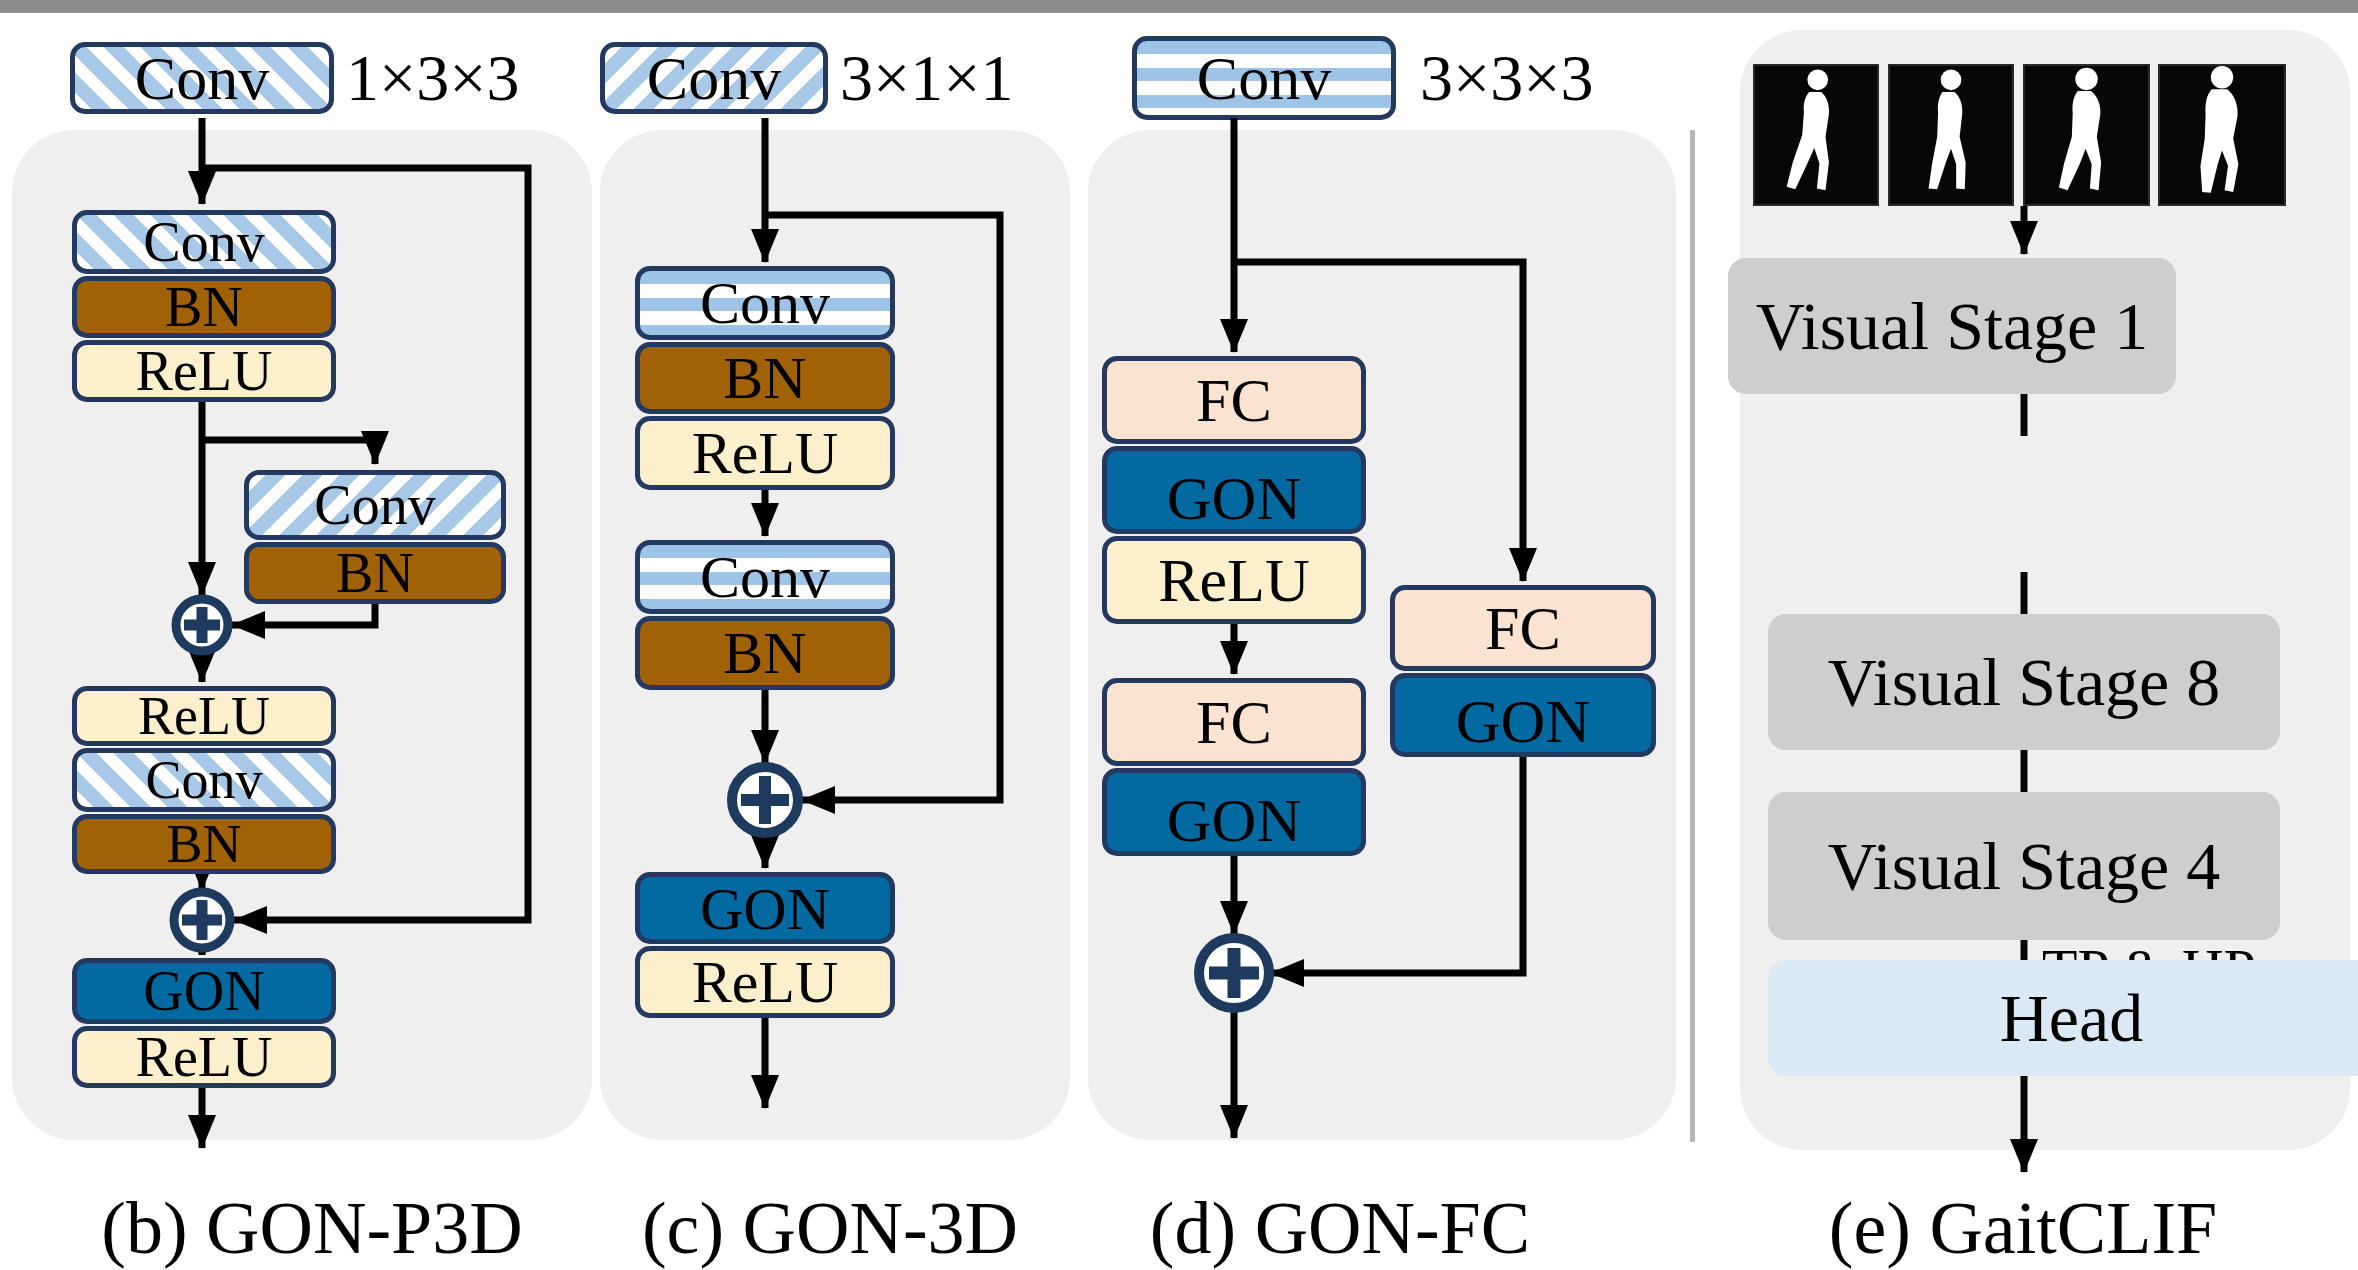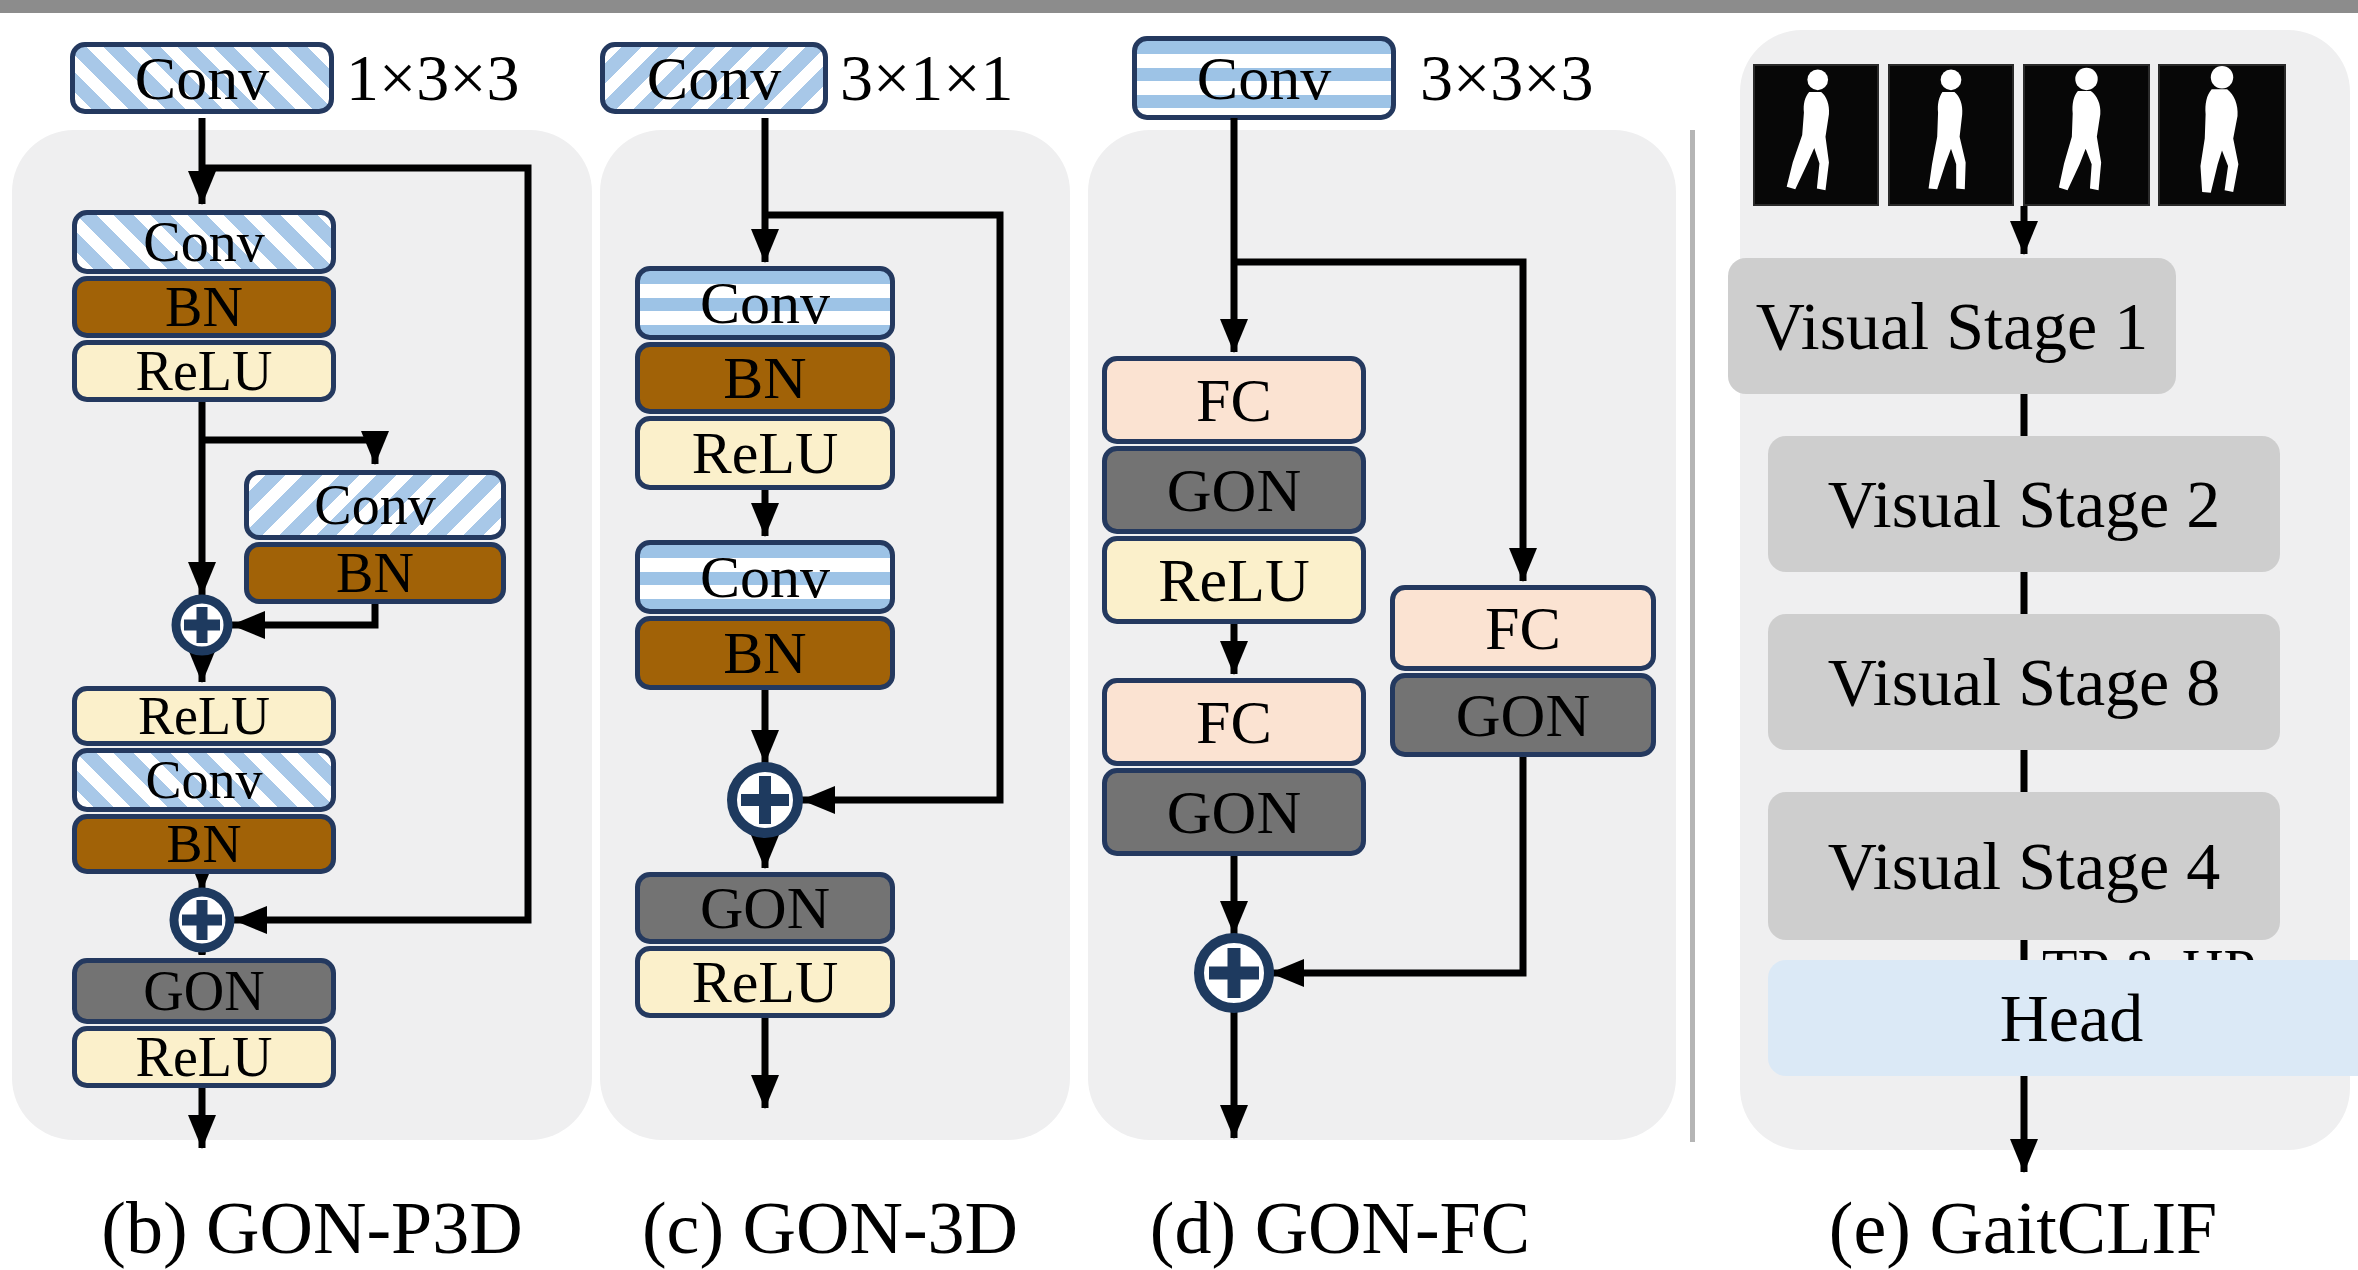--- a/index.html
+++ b/index.html
@@ -8,21 +8,21 @@
   .topbar{position:absolute;left:0;top:0;width:2358px;height:13px;background:#8c8c8c;}
   .panel{position:absolute;background:#efeff0;border-radius:62px;}
   .vdivider{position:absolute;background:#b5b5b5;}
   .box{position:absolute;border:5px solid #24395f;border-radius:15px;box-sizing:border-box;
        display:flex;align-items:center;justify-content:center;color:#000;line-height:1;}
   .hatch-back{background:repeating-linear-gradient(45deg,#ffffff 0 12px,#a8c8e8 12px 26px);}
   .hatch-fwd{background:repeating-linear-gradient(135deg,#ffffff 0 12px,#a8c8e8 12px 26px);}
   .hbars{background:repeating-linear-gradient(to bottom,#9dc3e6 0 13px,#ffffff 13px 27px);}
   .bn{background:#a16207;}
   .relu{background:#fbf0cb;}
-  .gon{background:#737373;}
+  .gon{background:#0369a1;align-items:flex-end;}
   .fc{background:#fbe3d2;}
   .dims{position:absolute;font-size:66px;display:flex;align-items:center;color:#000;}
   .caption{position:absolute;font-size:74px;color:#000;transform:translateX(-50%);white-space:nowrap;}
   .stage{position:absolute;background:#cecece;border-radius:18px;display:flex;align-items:center;
          justify-content:center;font-size:68px;color:#000;}
   .headbox{position:absolute;background:#dbe9f6;border-radius:18px;display:flex;align-items:center;
          justify-content:center;font-size:68px;color:#000;}
   .tp-label{position:absolute;font-size:58px;color:#000;display:flex;align-items:center;}
   .frame{position:absolute;background:#070707;border:2px solid #2a2a2a;box-sizing:border-box;}
   .frame svg{width:100%;height:100%;display:block;}
@@ -215,23 +215,20 @@
   <div class="frame" style="left:2158px;top:64px;width:128px;height:142px">
     <svg viewBox="0 0 100 160">
       <circle cx="50" cy="13" r="13" fill="#fff"></circle>
       <path fill="#fff" d="M38 27 C32 34 30 44 31 56 L30 84 L25 116 L27 146 L37 147 L45 114 L50 98 L57 116 L53 144 L63 146 L69 114 L63 84 L68 58 C69 45 64 33 56 27 Z"></path>
     </svg>
   </div>
 
   <div class="stage" style="left:1728px;top:258px;width:448px;height:136px">
       <span>Visual Stage 1</span>
     </div>
-  <div class="stage" style="left:1768px;top:436px;width:512px;height:136px">
-      <span>Visual Stage 2</span>
-    </div>
   <div class="stage" style="left:1768px;top:614px;width:512px;height:136px">
       <span>Visual Stage 8</span>
     </div>
   <div class="stage" style="left:1768px;top:792px;width:512px;height:148px">
       <span>Visual Stage 4</span>
     </div>
 
   <div class="tp-label" style="left:2042px;top:939px;height:60px">TP &amp; HP</div>
 
   <div class="headbox" style="left:1768px;top:960px;width:607px;height:116px">

